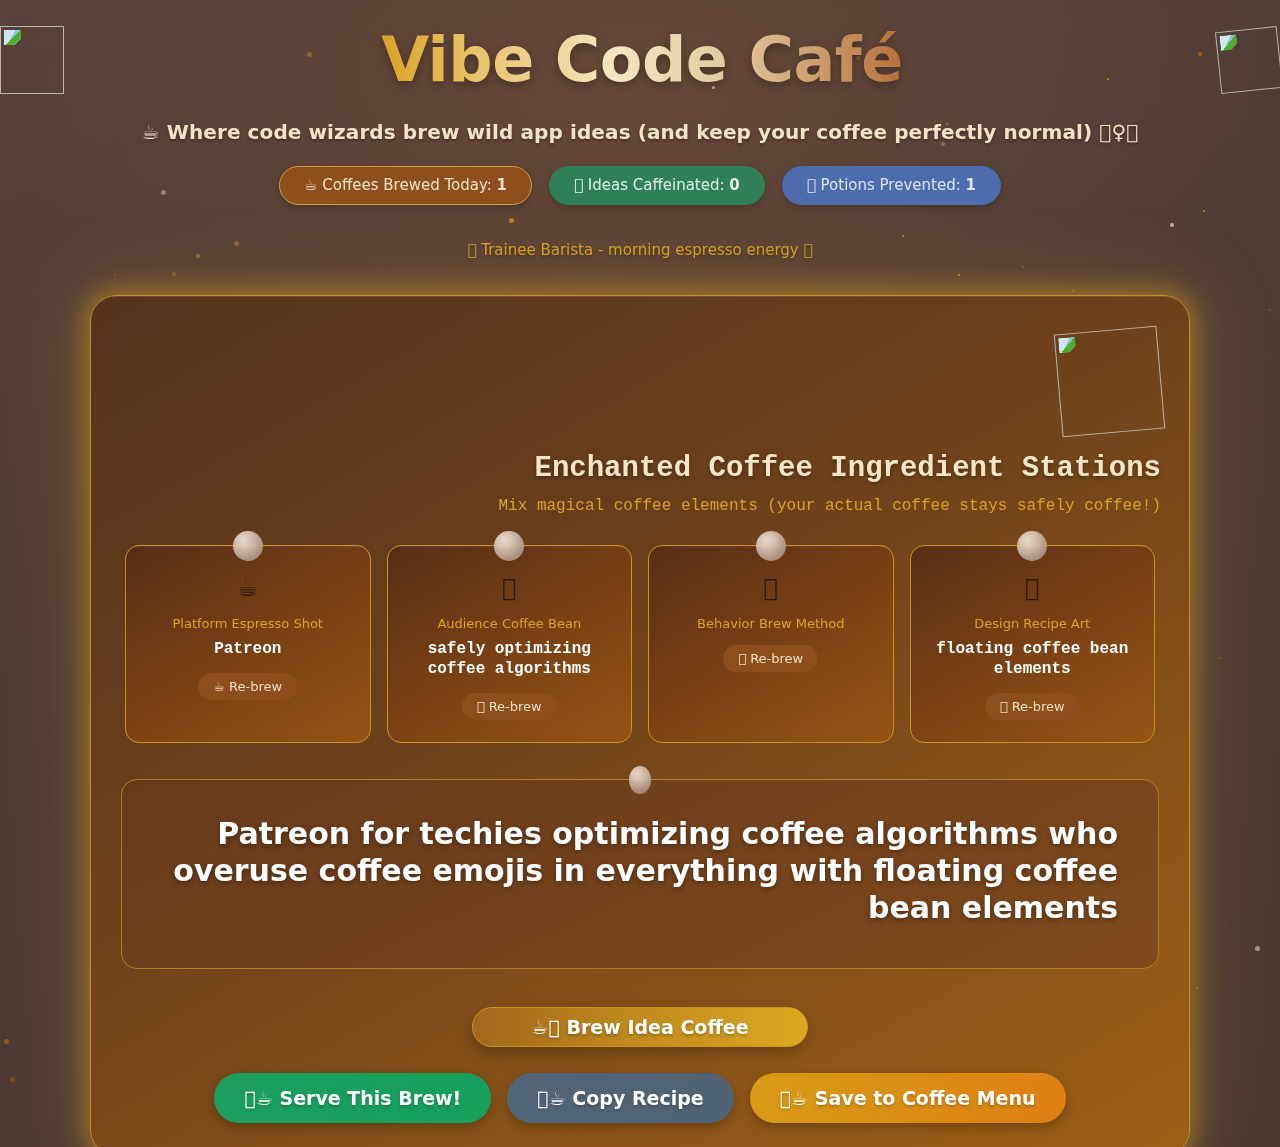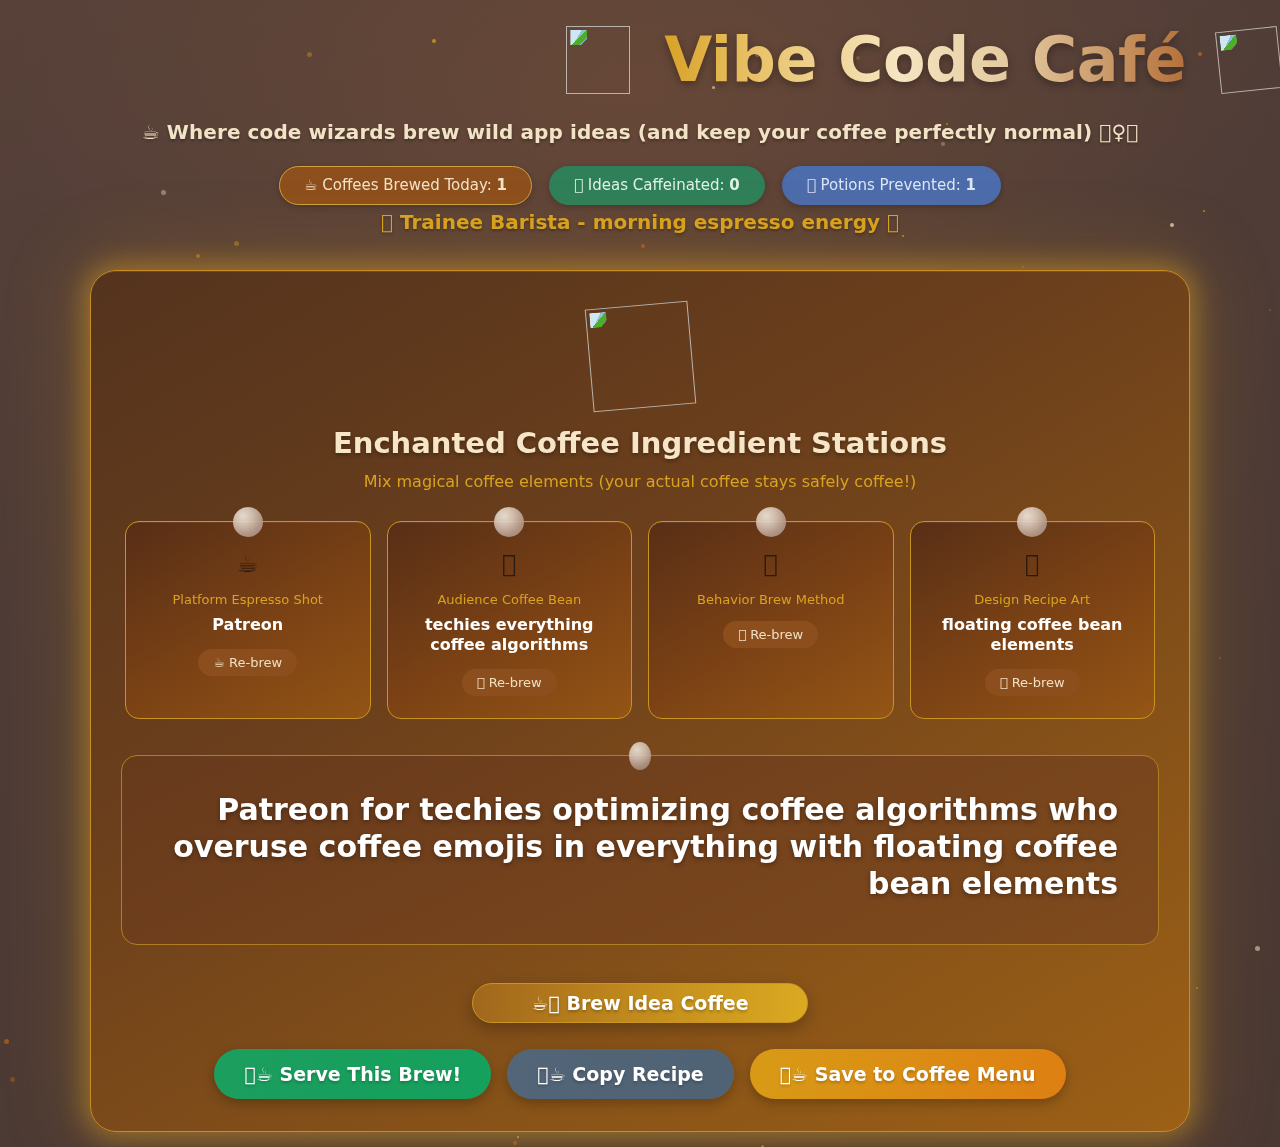--- a/index.html
+++ b/index.html
@@ -30,21 +30,21 @@
     width: 1280px;
     padding: 14px 0 0 0;
   }
 
   
   .header { text-align: center; }
 
   .title-row {
     display: flex;
     align-items: center;
-    justify-content: flex-end;
+    justify-content: space-between;
     gap: 16px;
     height: 92px;
   }
 
   .broken-img {
     display: inline-block;
     border: 1px solid #b9b4ad;
     background: transparent;
     position: relative;
     flex: none;
@@ -117,43 +117,43 @@
     border: 1px solid #2f8059;
     color: #dff3e7;
   }
   .chip-potions {
     background: #4c6cab;
     border: 1px solid #4c6cab;
     color: #dde5f5;
   }
 
   .rank-line {
-    margin-top: 5px;
-    font-size: 20px;
-    font-weight: 700;
+    margin-top: 36px;
+    font-size: 15px;
+    font-weight: 400;
     color: #d9a31f;
     text-shadow: 0 2px 3px rgba(0,0,0,0.32);
   }
 
   
   .main-card {
     margin: 36px auto 0 auto;
     width: 1100px;
     border-radius: 26px;
     background: linear-gradient(150deg, #54331d 0%, #6b3f1c 38%, #8a5418 75%, #9c6016 100%);
     border: 1px solid #c98c23;
     box-shadow:
       0 0 26px 6px rgba(224,163,36,0.45),
       0 0 70px 18px rgba(190,130,30,0.22),
       inset 0 1px 0 rgba(255,220,150,0.12);
     padding: 34px 28px 32px 28px;
     position: relative;
   }
 
-  .section-head { text-align: center; }
+  .section-head { text-align: right; font-family: Liberation Mono, monospace; }
   .section-title {
     margin-top: 14px;
     font-size: 29px;
     font-weight: 700;
     color: #f6e6c7;
     text-shadow: 0 2px 4px rgba(0,0,0,0.35);
   }
   .section-sub {
     margin-top: 12px;
     font-size: 16px;
@@ -203,20 +203,21 @@
     font-size: 13px;
     color: #d9a31f;
   }
 
   .station-value {
     margin-top: 8px;
     font-size: 16px;
     font-weight: 700;
     color: #ffffff;
     line-height: 1.28;
+    font-family: Liberation Mono, monospace;
   }
 
   .rebrew {
     margin-top: 14px;
     display: inline-block;
     background: #8c4e1c;
     color: #f1dfc2;
     border: none;
     border-radius: 999px;
     font-size: 13px;
@@ -440,21 +441,21 @@
         <button class="rebrew">
           <span>☕</span>
           <span>Re-brew</span>
         </button>
       </div>
 
       <div class="station">
         <span class="bubble"></span>
         <div class="station-icon">􏿿</div>
         <div class="station-label">Audience Coffee Bean</div>
-        <div class="station-value">techies everything coffee algorithms</div>
+        <div class="station-value">safely optimizing coffee algorithms</div>
         <button class="rebrew">
           <span>􏿿</span>
           <span>Re-brew</span>
         </button>
       </div>
 
       <div class="station">
         <span class="bubble"></span>
         <div class="station-icon">􏿿</div>
         <div class="station-label">Behavior Brew Method</div>

